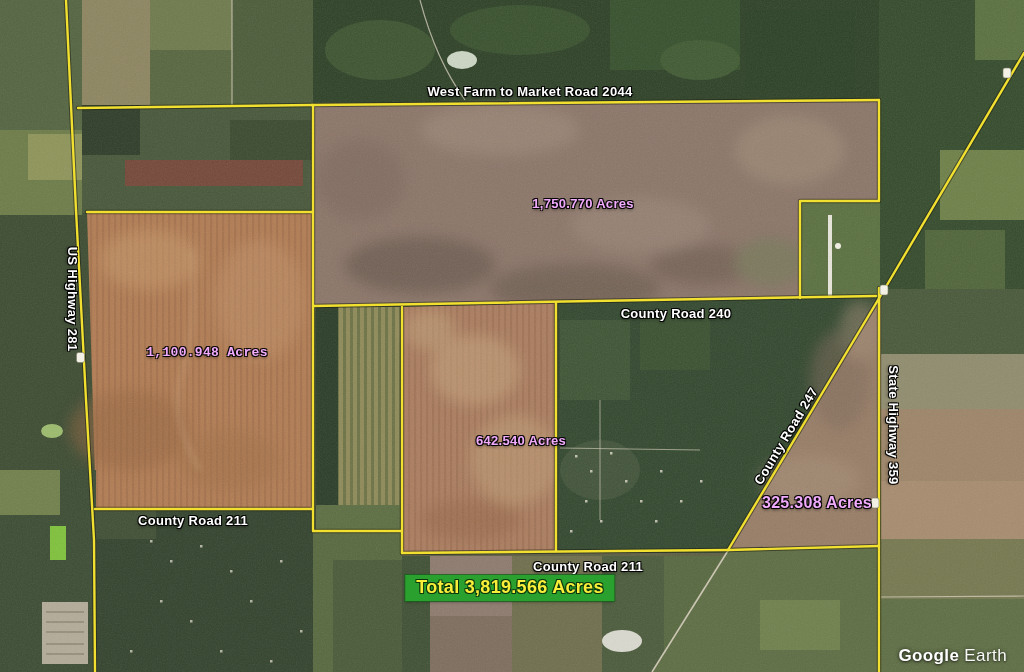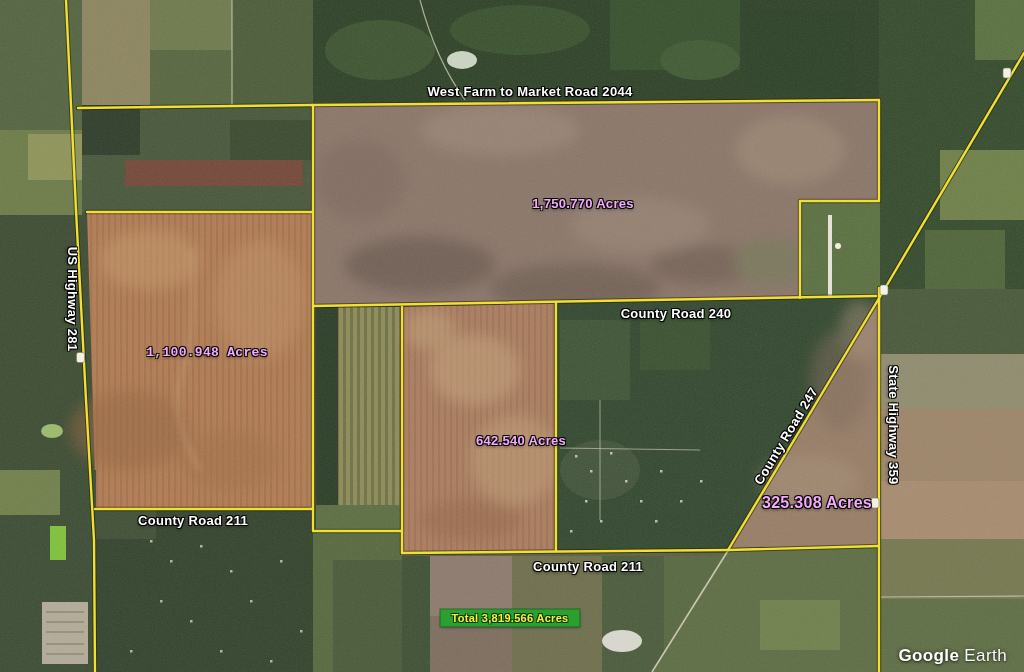--- a/index.html
+++ b/index.html
@@ -14,22 +14,22 @@
     text-shadow:-1px -1px 0 rgba(0,0,0,.9),1px -1px 0 rgba(0,0,0,.9),
                 -1px 1px 0 rgba(0,0,0,.9),1px 1px 0 rgba(0,0,0,.9),
                 0 2px 3px rgba(0,0,0,.55);
   }
   .road{color:#ffffff;}
   .acre{color:#f0abfc;}
   .vert{transform:translate(-50%,-50%) rotate(90deg);}
   .diag{transform:translate(-50%,-50%) rotate(-59deg);}
   .big{font-size:16px;}
   .total{
-    position:absolute;left:510px;top:618px;transform:translate(-50%,-50%);
-    background:#2aa12e;color:#f8ef3a;font-size:11px;font-weight:bold;
+    position:absolute;left:510px;top:588px;transform:translate(-50%,-50%);
+    background:#2aa12e;color:#f8ef3a;font-size:18px;font-weight:bold;
     padding:2px 11px 3px;white-space:nowrap;letter-spacing:.3px;
     box-shadow:0 0 0 1px rgba(25,98,30,.8),0 1px 3px rgba(0,0,0,.4);
     text-shadow:-1px -1px 0 rgba(10,50,12,.9),1px -1px 0 rgba(10,50,12,.9),
                 -1px 1px 0 rgba(10,50,12,.9),1px 1px 0 rgba(10,50,12,.9);
   }
   .wm{
     position:absolute;right:17px;bottom:6px;font-size:17px;color:#fff;
     text-shadow:0 0 4px rgba(0,0,0,.6),0 1px 2px rgba(0,0,0,.5);
     letter-spacing:.4px;
   }

